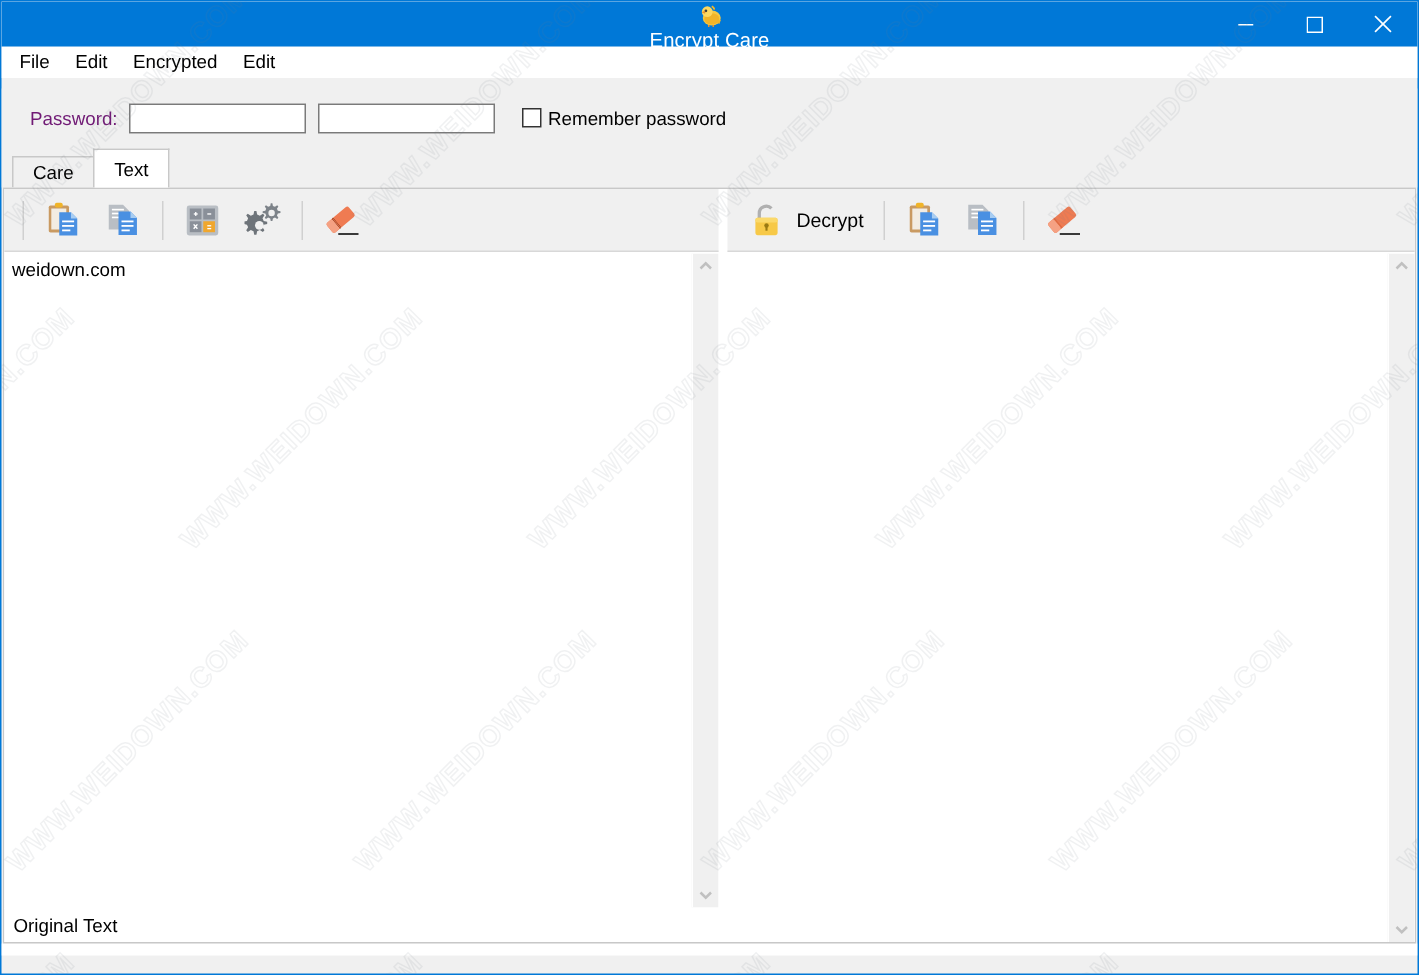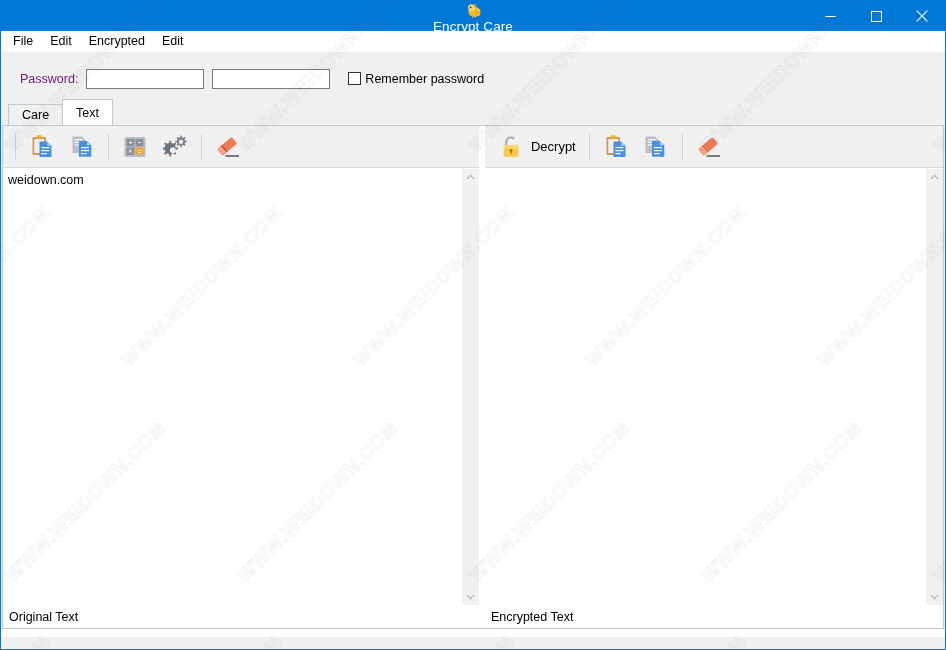--- a/index.html
+++ b/index.html
@@ -553,21 +553,20 @@
               </svg>
           </div>
           <div class="arrow">
             <svg width="9" height="7" viewBox="0 0 9 7">
                 <path d="M1 2 L4.5 5.5 L8 2" fill="none" stroke="#c0c0c0" stroke-width="1.7"></path>
               </svg>
           </div>
         </div>
       </div>
 
-      <div class="status">Encrypted Text</div>
     </div>
 
   </div>
 
   <div class="bottomstrip"></div>
 
   <div class="wm-layer" id="wm-layer">
       <div class="wm" style="left: 0px; top: 140px;">WWW.WEIDOWN.COM</div>
       <div class="wm" style="left: 232px; top: 140px;">WWW.WEIDOWN.COM</div>
       <div class="wm" style="left: 464px; top: 140px;">WWW.WEIDOWN.COM</div>

